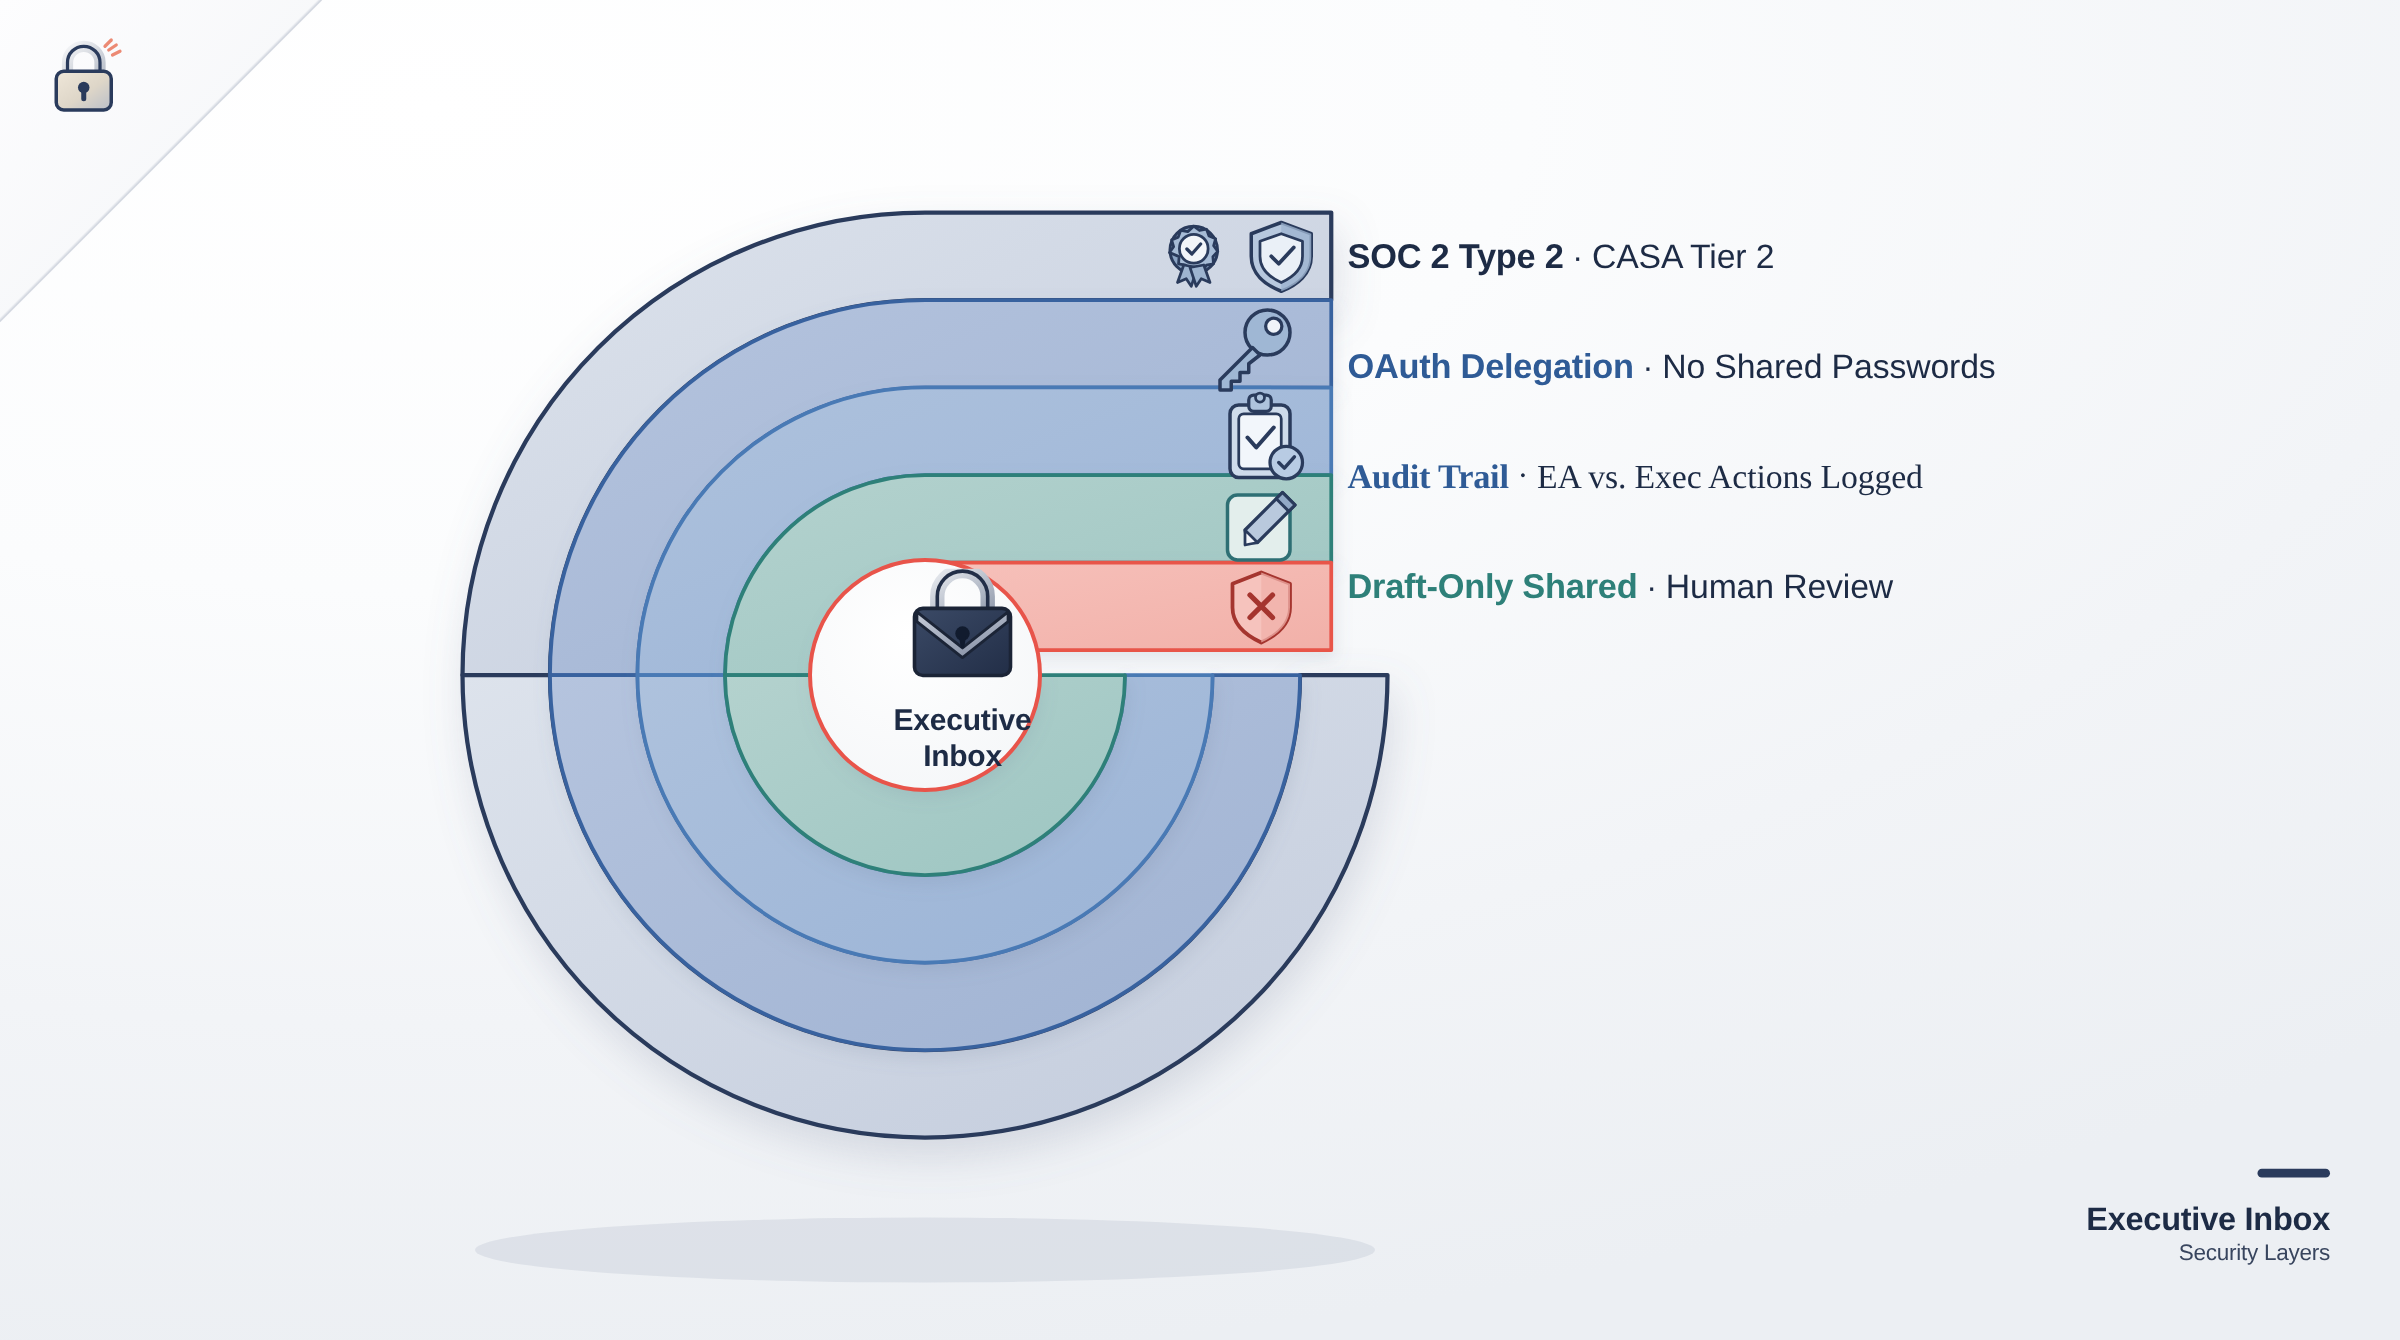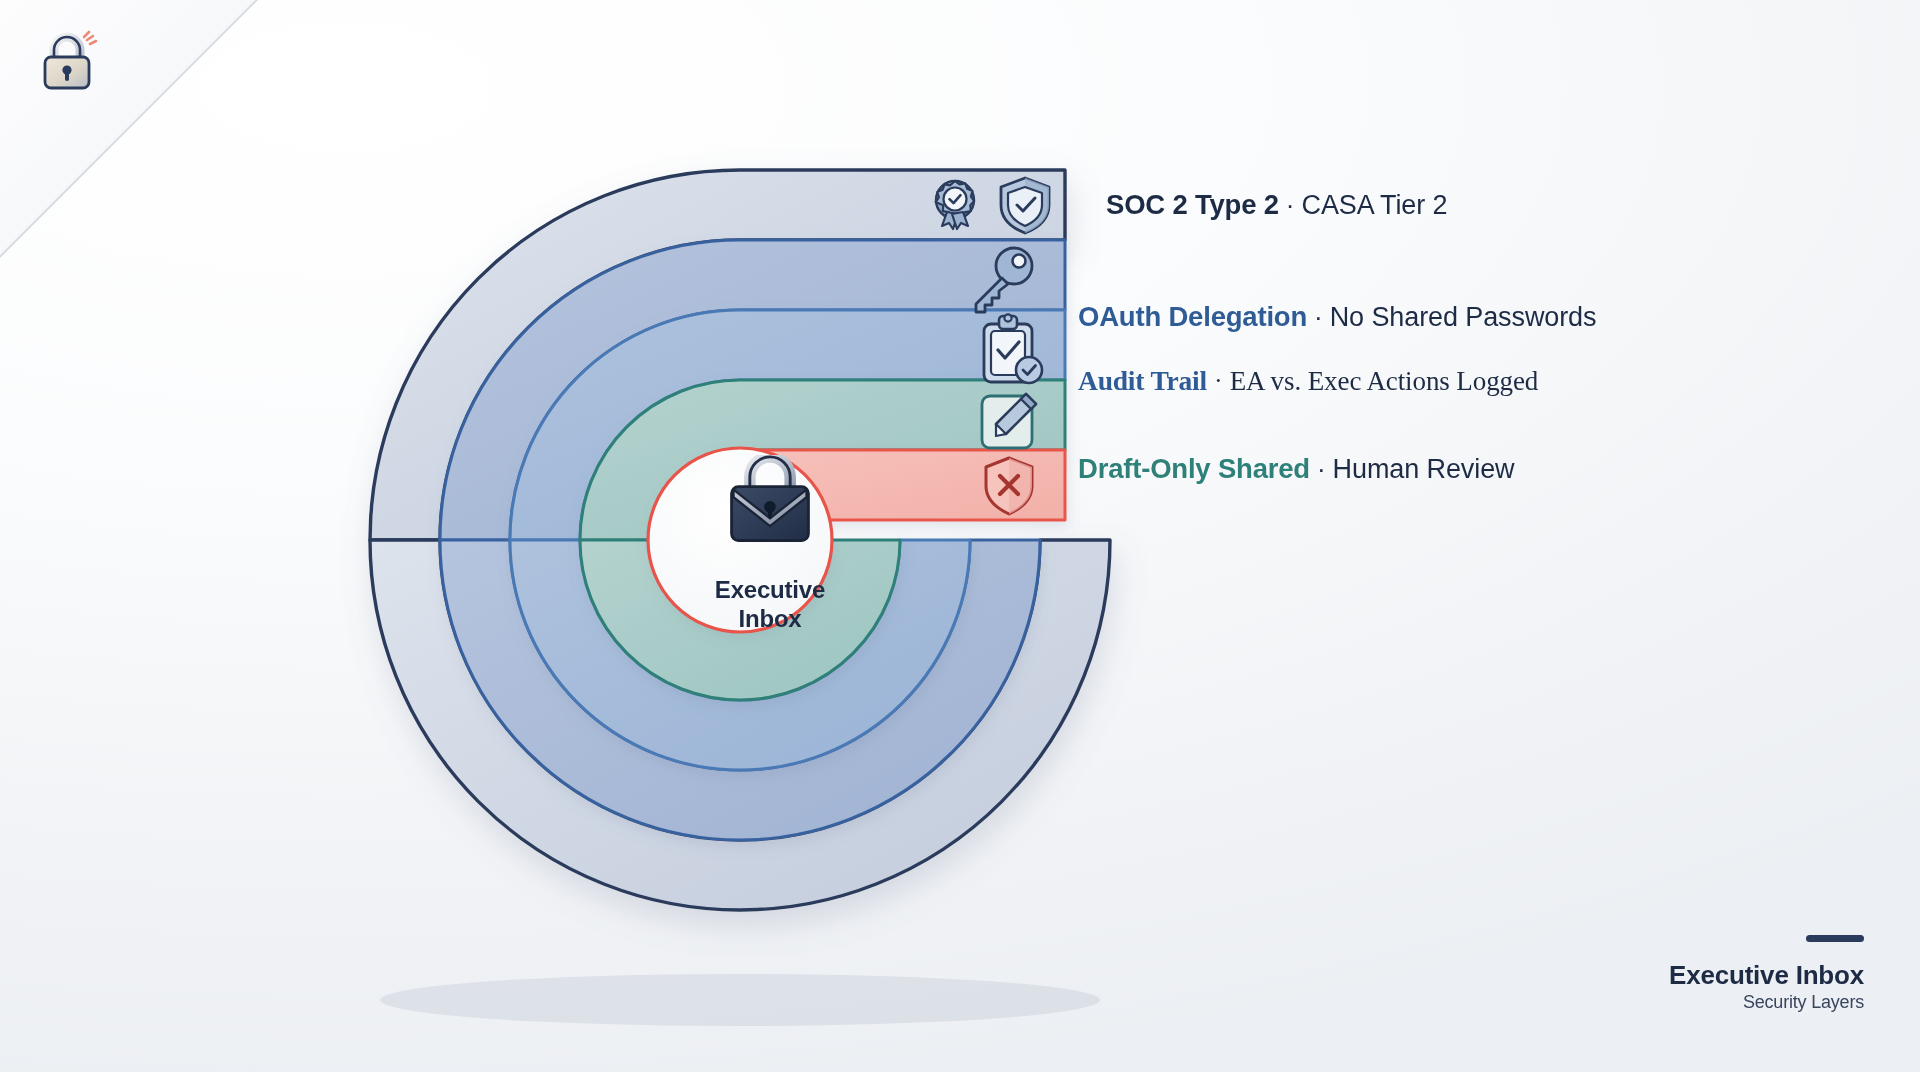--- a/index.html
+++ b/index.html
@@ -86,39 +86,39 @@
     padding: 0 7px;
     font-weight: normal;
   }
   .lbl-rest {
     font-size: 27px;
     color: #1d2b45;
     font-weight: normal;
     letter-spacing: -0.1px;
   }
 
-  .c-navy  { color: #1d2b45; margin-left: 28px; }
+  .c-navy  { color: #1d2b45; }
   .c-blue  { color: #2f5b96; }
   .c-teal  { color: #2e8079; }
   .c-red   { color: #e8544a; }
 
   
   .center-node {
     position: absolute;
     left: 660px;
     top: 455px;
     width: 220px;
     height: 190px;
     display: flex;
     flex-direction: column;
     align-items: center;
     justify-content: flex-start;
   }
   .center-text {
-    margin-top: 20px;
+    margin-top: 6px;
     text-align: center;
     font-size: 24px;
     font-weight: bold;
     color: #1d2b45;
     line-height: 1.22;
     letter-spacing: -0.2px;
   }
 
   
   .caption {
@@ -369,21 +369,21 @@
       <div>Inbox</div>
     </div>
   </div>
 
   <div class="labels">
     <div class="label-row" style="top:185px;">
       <span class="lbl-strong c-navy">SOC 2 Type 2</span>
       <span class="lbl-sep">·</span>
       <span class="lbl-rest">CASA Tier 2</span>
     </div>
-    <div class="label-row" style="top:273px;margin-top:24px;">
+    <div class="label-row" style="top:273px;">
       <span class="lbl-strong c-blue">OAuth Delegation</span>
       <span class="lbl-sep">·</span>
       <span class="lbl-rest">No Shared Passwords</span>
     </div>
     <div class="label-row" style="top:361px;font-family:Liberation Serif, serif;">
       <span class="lbl-strong c-blue">Audit Trail</span>
       <span class="lbl-sep">·</span>
       <span class="lbl-rest">EA vs. Exec Actions Logged</span>
     </div>
     <div class="label-row" style="top:449px;">

